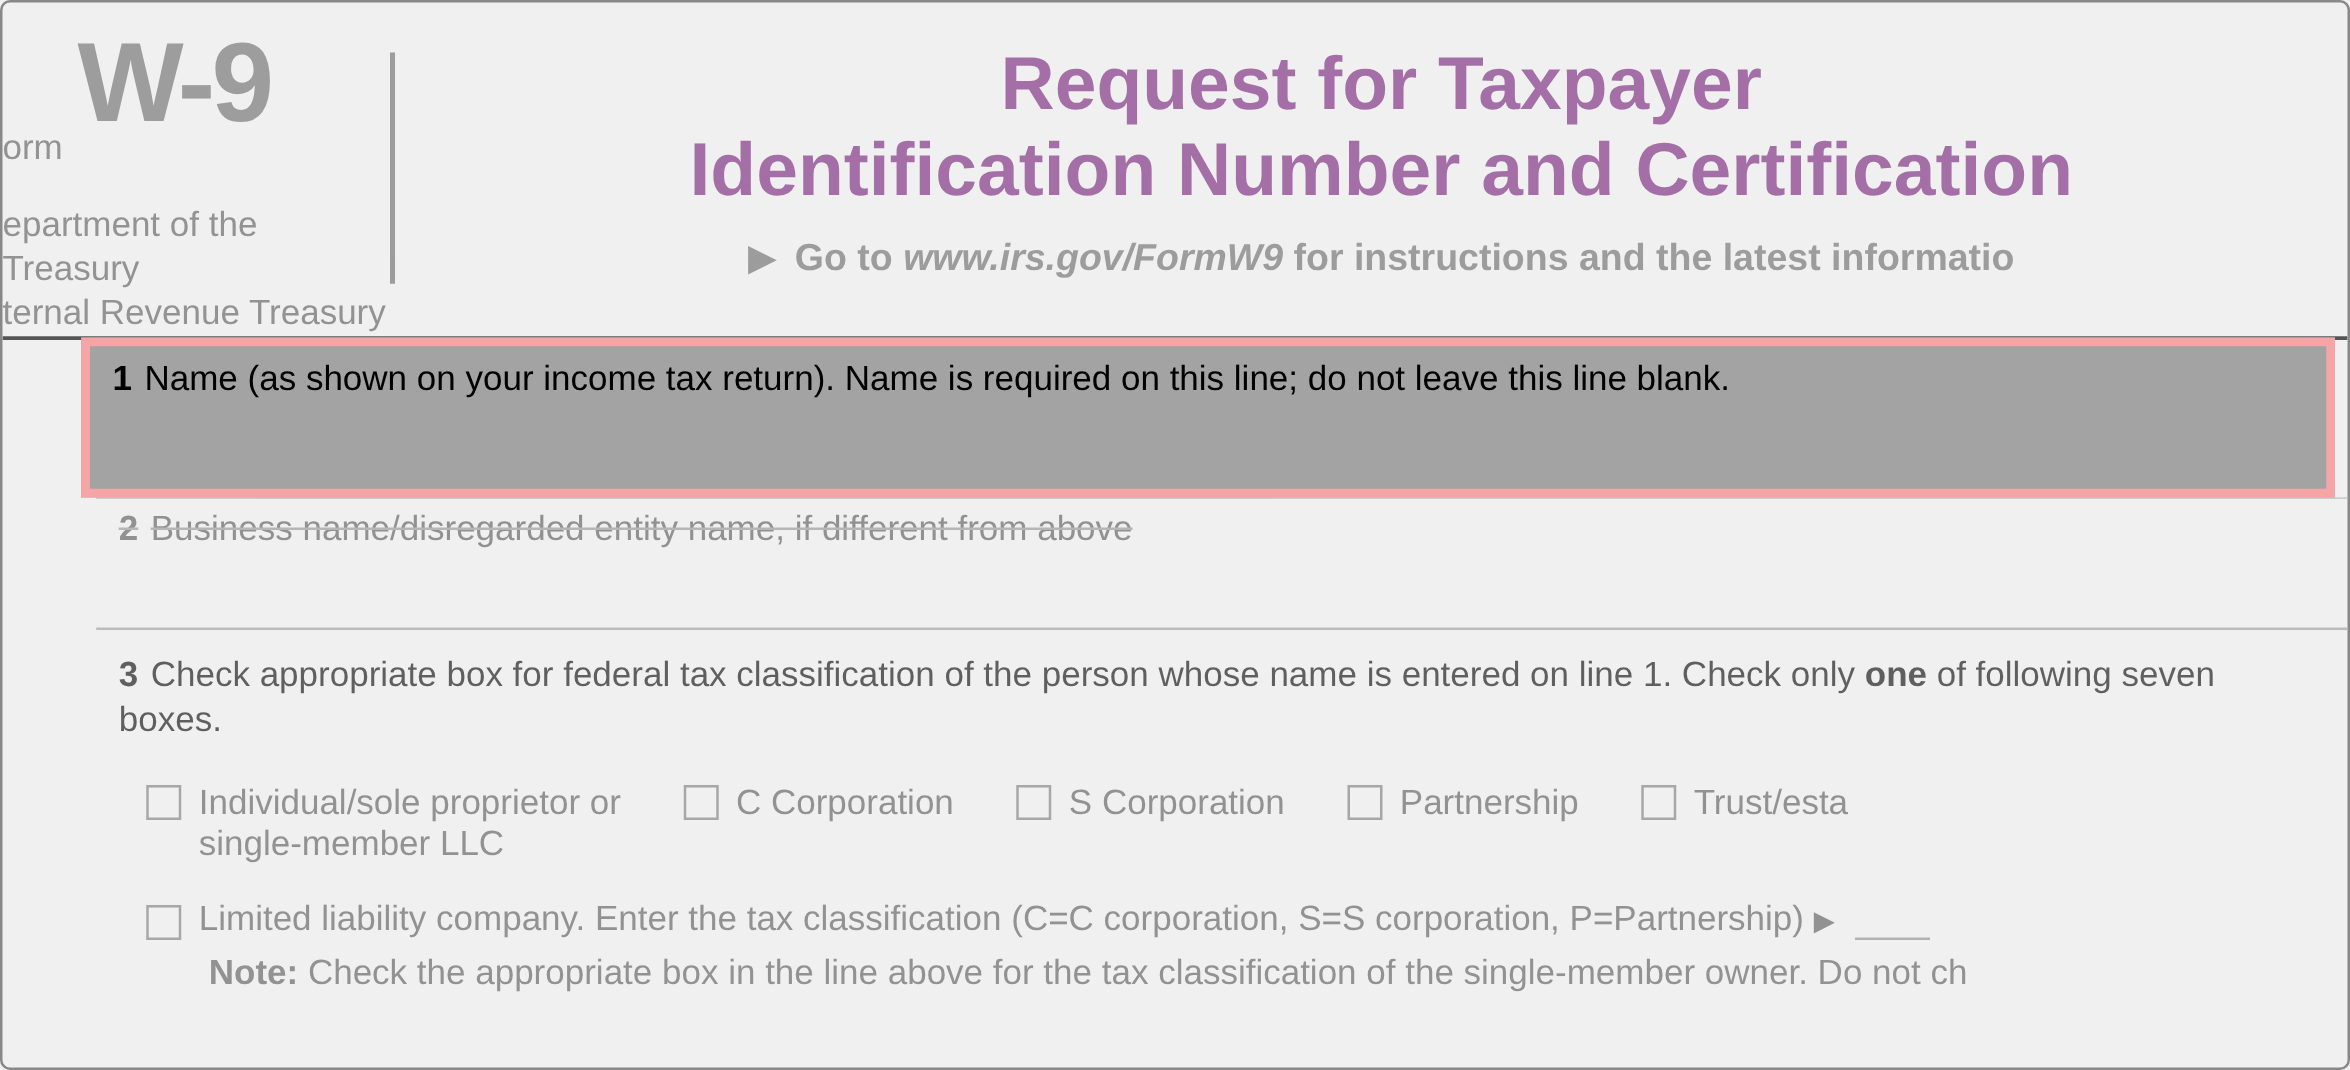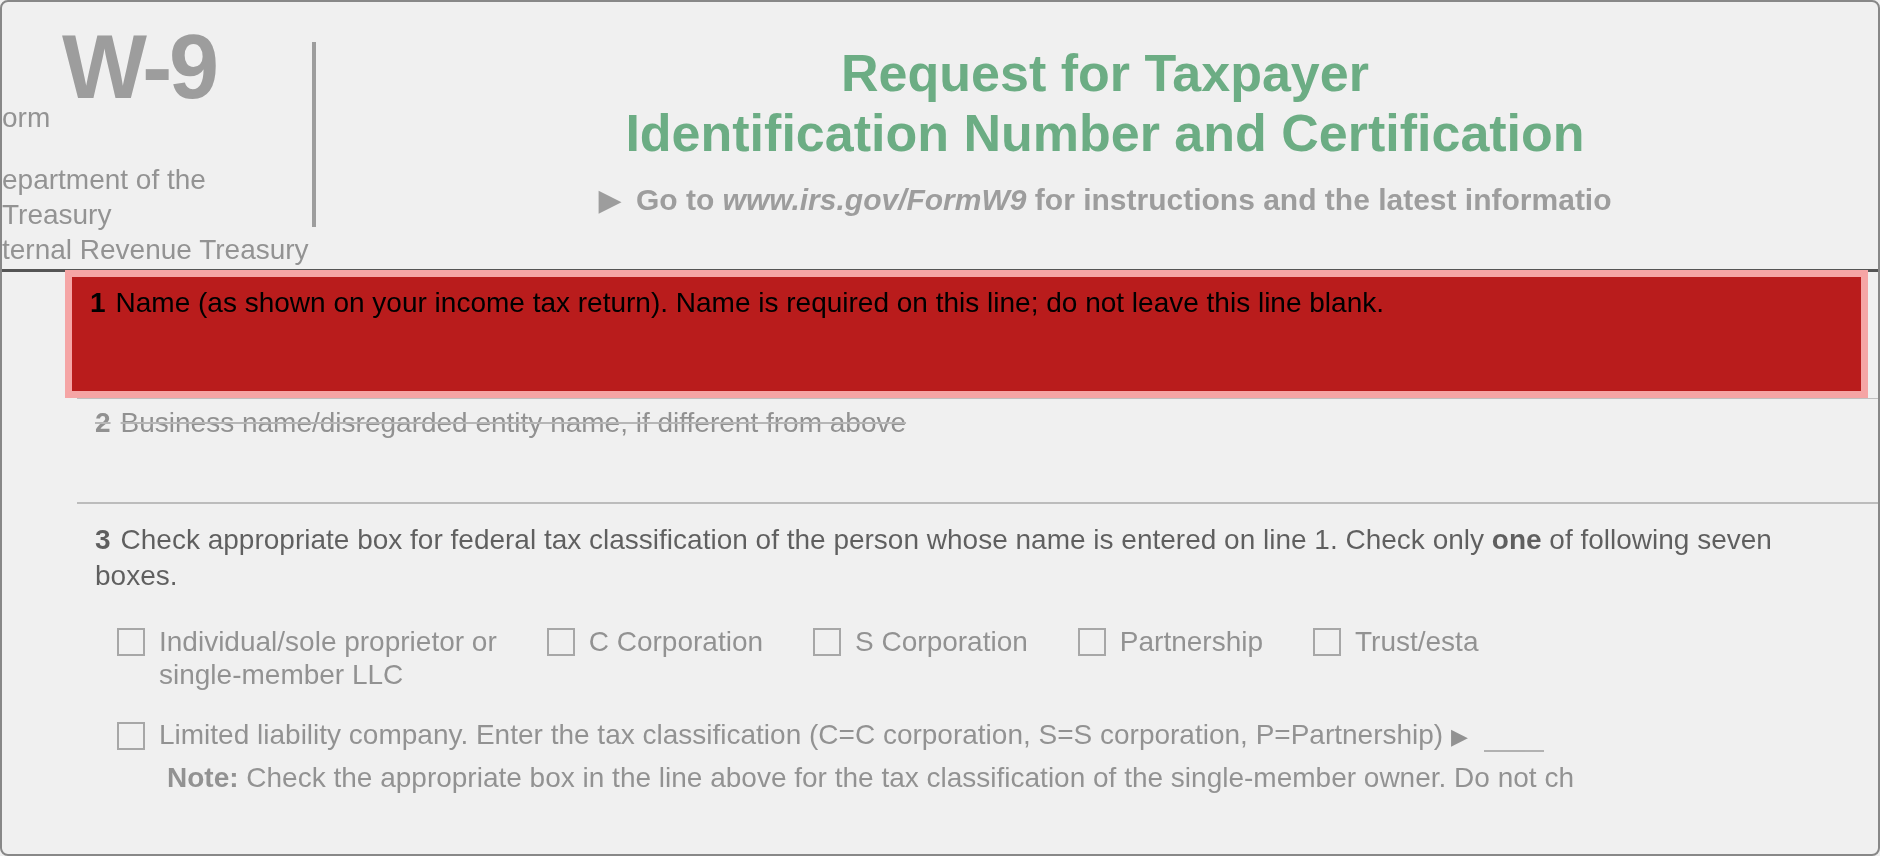--- a/index.html
+++ b/index.html
@@ -53,25 +53,25 @@
       height: 185px;
       background: #666;
     }
     .title-block {
       flex: 1;
       text-align: center;
       padding-left: 40px;
       padding-right: 20px;
     }
     .main-title {
-      font-size: 52px;
+      font-size: 60px;
       font-weight: 700;
-      color: #15803d;
+      color: #701a75;
       line-height: 1.15;
-      margin-top: 22px;
+      margin-top: 10px;
     }
     .goto-line {
       font-size: 30px;
       color: #666;
       margin-top: 18px;
     }
     .goto-line .tri {
       display: inline-block;
       margin-right: 6px;
     }
@@ -95,21 +95,21 @@
       flex: 1;
       position: relative;
     }
     .highlight-box {
       position: absolute;
       top: -2px;
       left: -12px;
       right: 10px;
       height: 128px;
       border: 7px solid #f5a5a5;
-      background: #b91c1c;
+      background: #a3a3a3;
       z-index: 10;
       padding: 10px 18px;
     }
     .line1-text {
       font-size: 28px;
       color: #000;
     }
     .line1-text .num { font-weight: 700; margin-right: 10px; }
     .line2 {
       opacity: 0.55;
@@ -158,21 +158,21 @@
       flex-shrink: 0;
       margin-top: 3px;
     }
     .cb-label { line-height: 1.2; }
     .llc-row {
       opacity: 0.6;
       padding: 26px 20px 0 40px;
       font-size: 28px;
       color: #555;
     }
-    .llc-row .cb-item { display: flex; gap: 14px; align-items: center; }
+    .llc-row .cb-item { display: flex; gap: 14px; align-items: flex-end; }
     .llc-row .tri { font-size: 22px; }
     .note-row {
       opacity: 0.6;
       padding: 10px 20px 0 90px;
       font-size: 28px;
       color: #555;
     }
     .note-row .bold { font-weight: 700; text-align: center; }
     .underline-field {
       display: inline-block;

